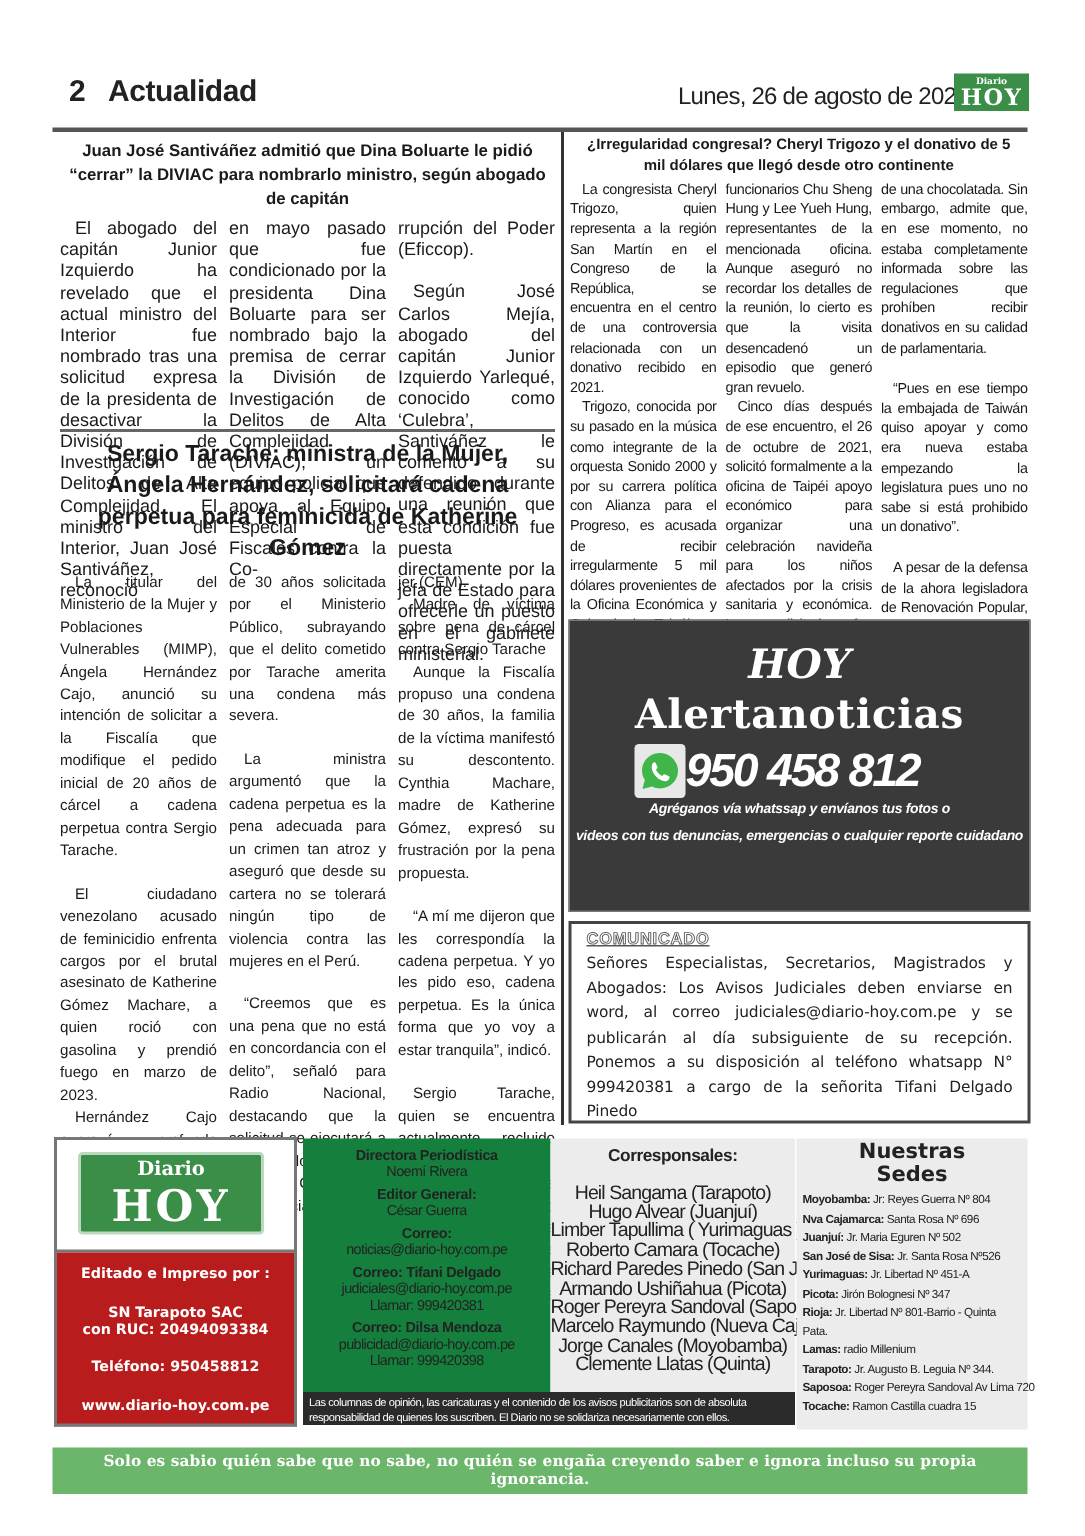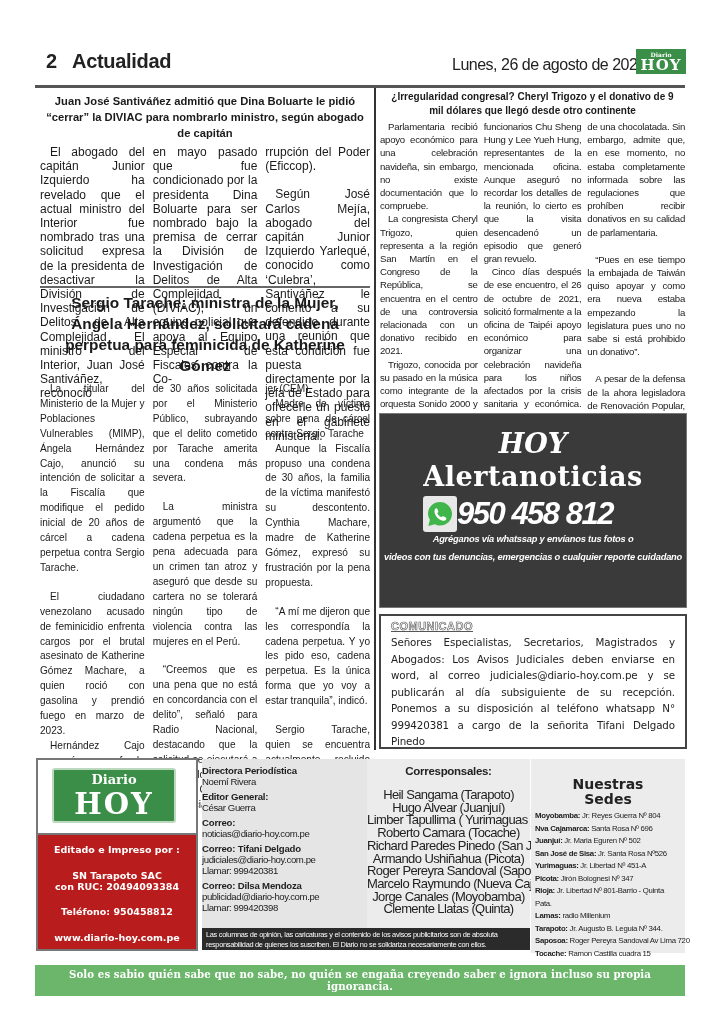--- a/index.html
+++ b/index.html
@@ -60,34 +60,34 @@
   #footer-logo { position: absolute; left: 14px; top: 8px; width: 124px; height: 55px; background: #3b8e48; border: 2px solid #bcd9c0; border-radius: 3px; color: #fff; text-align: center; font-family: "DejaVu Serif", serif; font-weight: bold; }
   #footer-logo .d { font-size: 13px; display: block; line-height: 16px; margin-top: 2px; }
   #footer-logo .h { font-size: 29px; display: block; line-height: 32px; letter-spacing: 2px; }
   #footer-info { left: 36px; top: 835px; width: 162px; height: 116px; background: #b91c1c; border: 2px solid #777; border-top: none; color: #fff; text-align: center; font-family: "DejaVu Sans", sans-serif; font-weight: bold; font-size: 9.5px; }
   #footer-info .l1 { margin-top: 9px; }
   #footer-info .l2 { margin-top: 15px; }
   #footer-info .l3 { margin-top: 0px; }
   #footer-info .l4 { margin-top: 14px; }
   #footer-info .l5 { margin-top: 15px; }
 
-  #staff { left: 202px; top: 759px; width: 165px; height: 170px; background: #e5e5e5; text-align: left; font-family: "Liberation Sans", sans-serif; color: #222; }
+  #staff { left: 202px; top: 759px; width: 165px; height: 170px; background: #15803d; text-align: center; font-family: "Liberation Sans", sans-serif; color: #222; }
   #staff .role { font-size: 9.6px; font-weight: bold; letter-spacing: -0.2px; }
   #staff .val { font-size: 9.6px; letter-spacing: -0.4px; line-height: 11px; }
   #staff .grp { margin-top: 4px; }
   #staff .grp:first-child { margin-top: 6px; }
 
   #corresp { left: 367px; top: 759px; width: 163px; height: 170px; background: #ececec; text-align: center; color: #222; }
   #corresp .ttl { font-size: 11.5px; font-weight: bold; margin-top: 6px; letter-spacing: -0.3px; }
   #corresp ul { list-style: none; margin-top: 12px; }
   #corresp li { font-size: 13px; line-height: 12.7px; letter-spacing: -0.6px; white-space: nowrap; }
 
   #disclaimer { left: 202px; top: 928px; width: 328px; height: 22px; background: #2b2b2b; color: #fff; font-size: 7.4px; line-height: 9.5px; padding: 2px 4px; letter-spacing: -0.3px; }
 
-  #sedes { left: 531px; top: 759px; width: 154px; height: 194px; background: #ececec; padding: 16px 4px; color: #222; }
+  #sedes { left: 531px; top: 759px; width: 154px; height: 194px; background: #ececec; padding: 0 4px; color: #222; }
   #sedes .ttl { text-align: center; font-family: "DejaVu Sans", sans-serif; font-weight: bold; font-size: 14px; line-height: 15px; margin-top: 2px; }
   #sedes ul { list-style: none; margin-top: 3px; }
   #sedes li { font-size: 7.8px; line-height: 12.5px; letter-spacing: -0.3px; white-space: nowrap; }
   #sedes li b { font-weight: bold; }
 
   
   #quote-banner { left: 35px; top: 965px; width: 650px; height: 31px; background: #6cb66c; color: #fff; text-align: center; font-family: "DejaVu Serif", serif; font-weight: bold; font-size: 10.2px; line-height: 12px; padding-top: 3px; letter-spacing: 0.1px; }
 </style>
 </head>
 <body>
@@ -136,24 +136,23 @@
       <p style="text-indent:0">jer (CEM).</p>
       <p>Madre de víctima sobre pena de cárcel contra Sergio Tarache</p>
       <p>Aunque la Fiscalía propuso una condena de 30 años, la familia de la víctima manifestó su descontento. Cynthia Machare, madre de Katherine Gómez, expresó su frustración por la pena propuesta.</p>
       <p class="gap">“A mí me dijeron que les correspondía la cadena perpetua. Y yo les pido eso, cadena perpetua. Es la única forma que yo voy a estar tranquila”, indicó.</p>
       <p class="gap">Sergio Tarache, quien se encuentra actualmente recluido en el penal de Ancón I, aguardará el inicio de su juicio oral, previsto para el 3 de septiembre. Mientras tanto, los familiares de Gómez Machare siguen luchando por obtener justicia.</p>
     </div>
   </div>
 </div>
 
 <div class="abs" id="art3">
-  <div class="headline">¿Irregularidad congresal? Cheryl Trigozo y el donativo de 9 mil dólares que llegó desde otro continente</div>
+  <div class="headline">¿Irregularidad congresal? Cheryl Trigozo y el donativo de 5 mil dólares que llegó desde otro continente</div>
   <div class="cols">
     <div class="col">
-      <p>Parlamentaria recibió apoyo económico para una celebración navideña, sin embargo, no existe documentación que lo compruebe.</p>
       <p>La congresista Cheryl Trigozo, quien representa a la región San Martín en el Congreso de la República, se encuentra en el centro de una controversia relacionada con un donativo recibido en 2021.</p>
       <p>Trigozo, conocida por su pasado en la música como integrante de la orquesta Sonido 2000 y por su carrera política con Alianza para el Progreso, es acusada de recibir irregularmente 5 mil dólares provenientes de la Oficina Económica y Cultural de Taipéi en Perú.</p>
       <p>El 21 de octubre de 2021, recibió en su despacho a los</p>
     </div>
     <div class="col">
       <p style="text-indent:0">funcionarios Chu Sheng Hung y Lee Yueh Hung, representantes de la mencionada oficina. Aunque aseguró no recordar los detalles de la reunión, lo cierto es que la visita desencadenó un episodio que generó gran revuelo.</p>
       <p>Cinco días después de ese encuentro, el 26 de octubre de 2021, solicitó formalmente a la oficina de Taipéi apoyo económico para organizar una celebración navideña para los niños afectados por la crisis sanitaria y económica. La solicitud fue aceptada, y Trigozo recibió una generosa suma de 5 mil dólares.</p>
       <p>Por su parte, explicó que el dinero recibido fue destinado a la compra de juguetes y la organización</p>
     </div>
     <div class="col">

